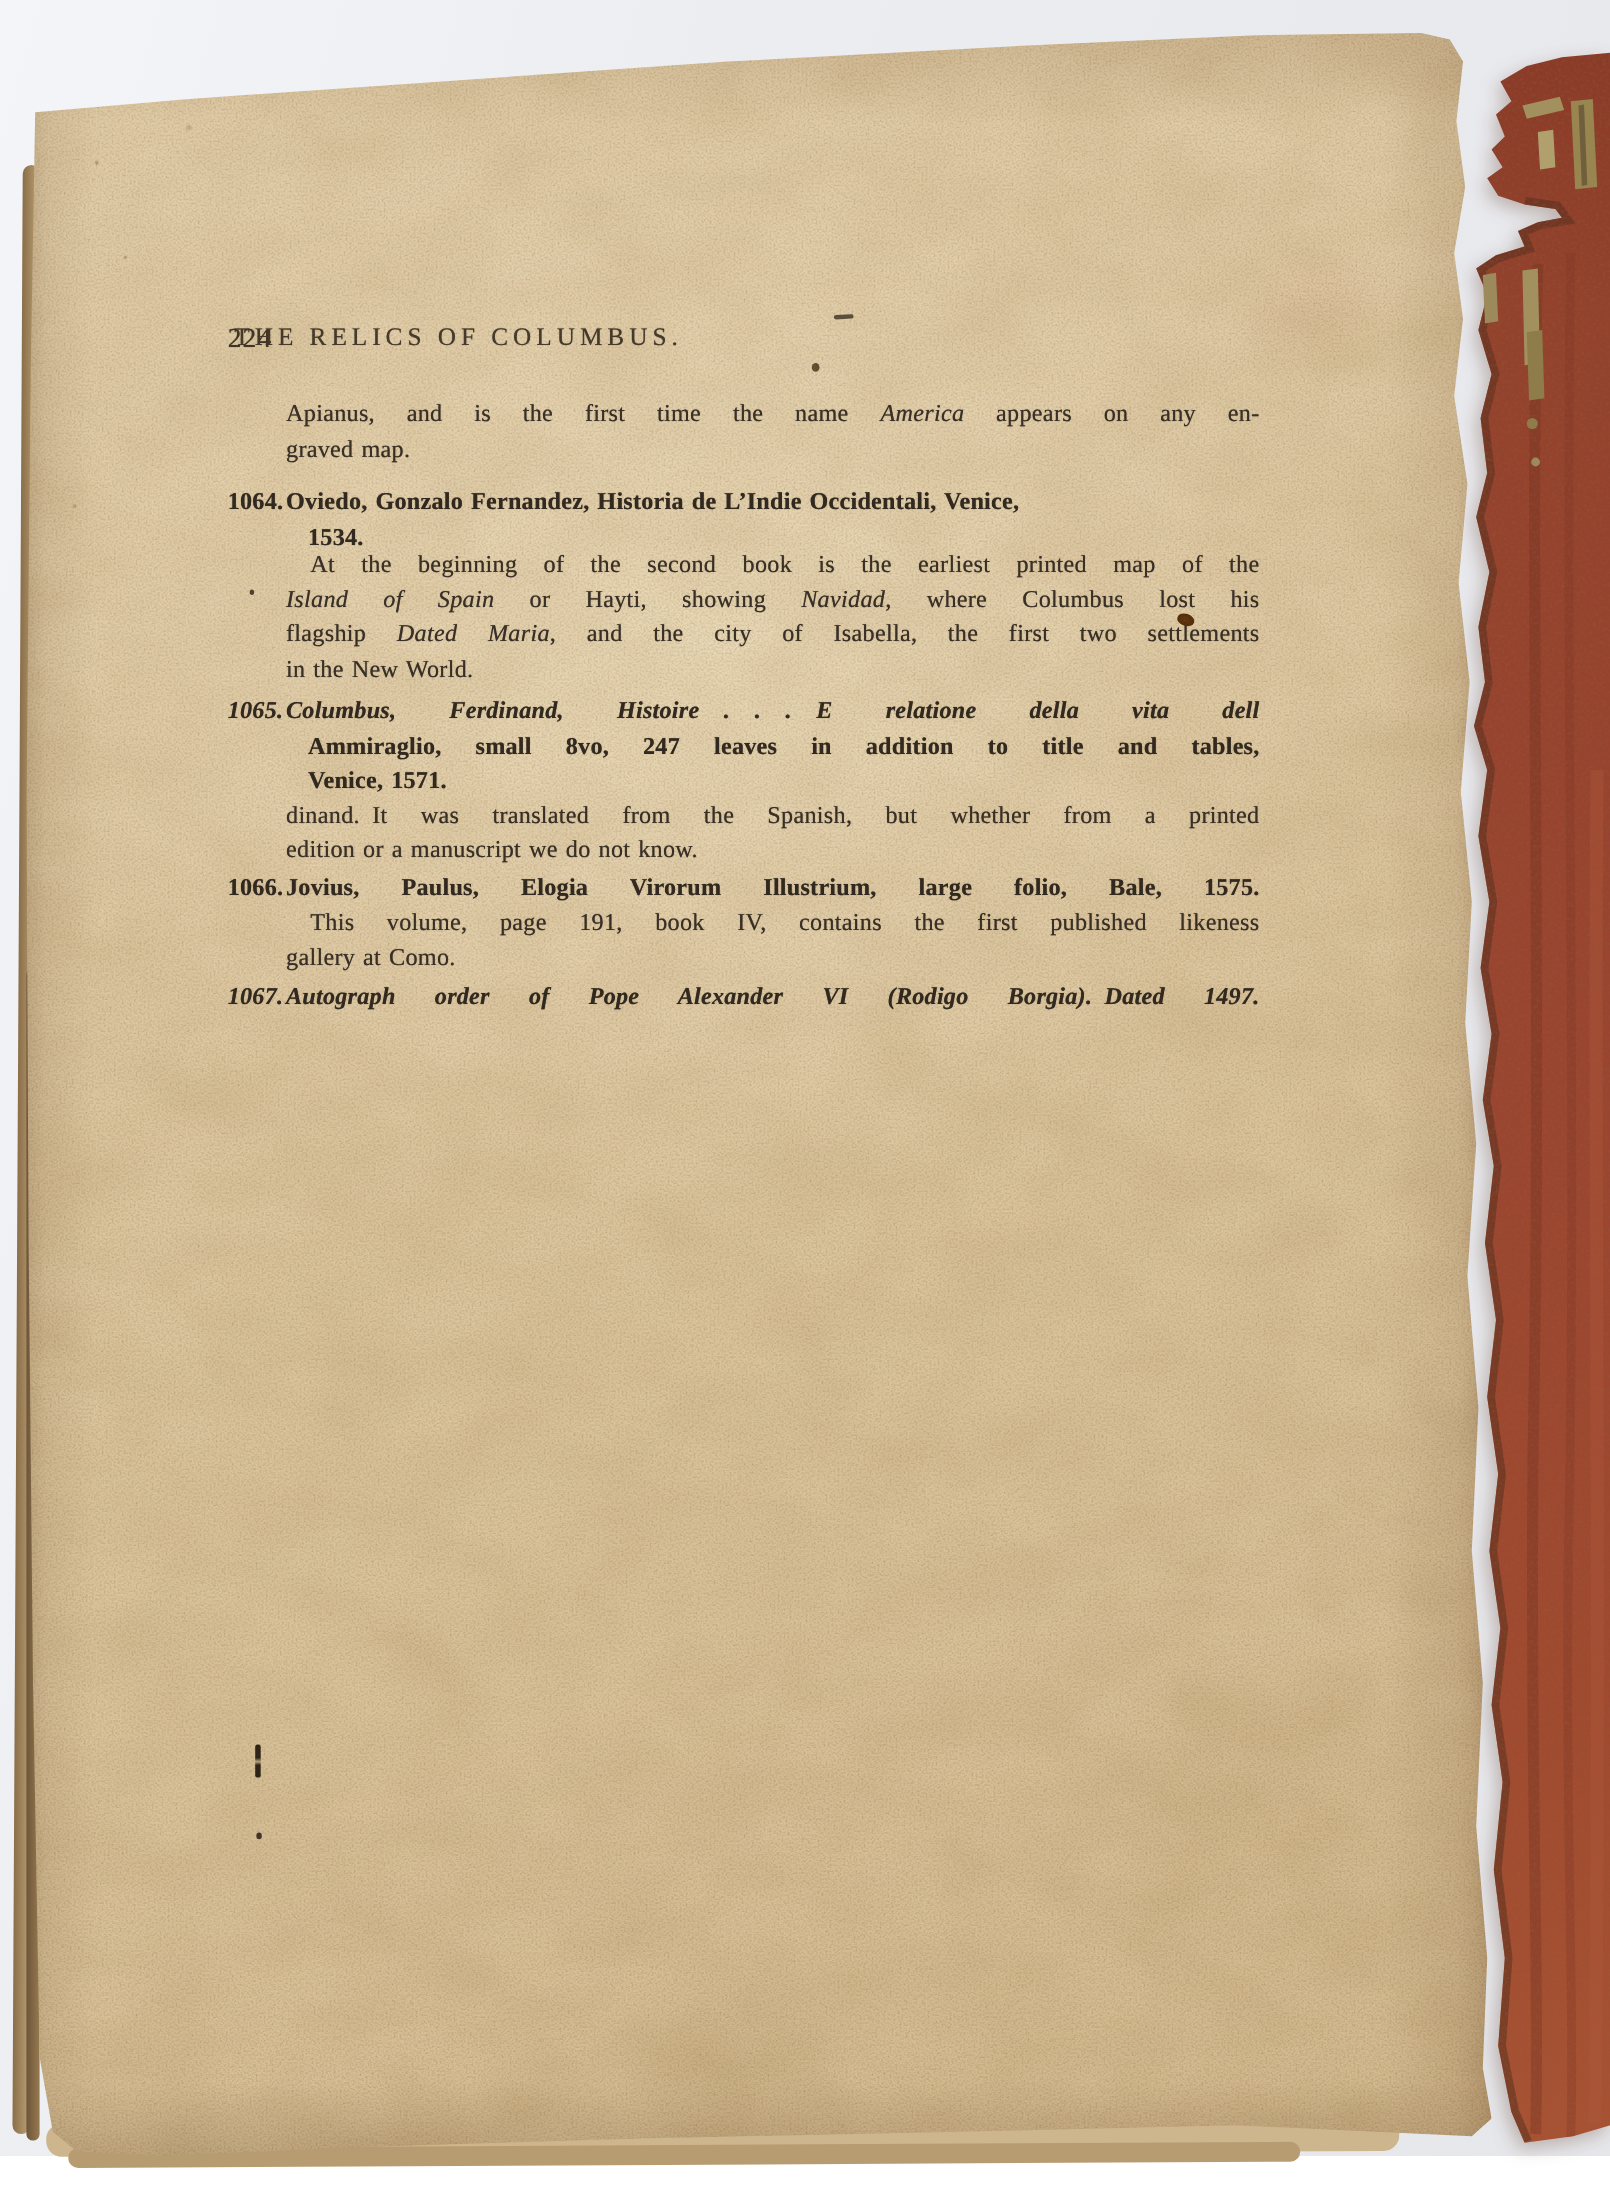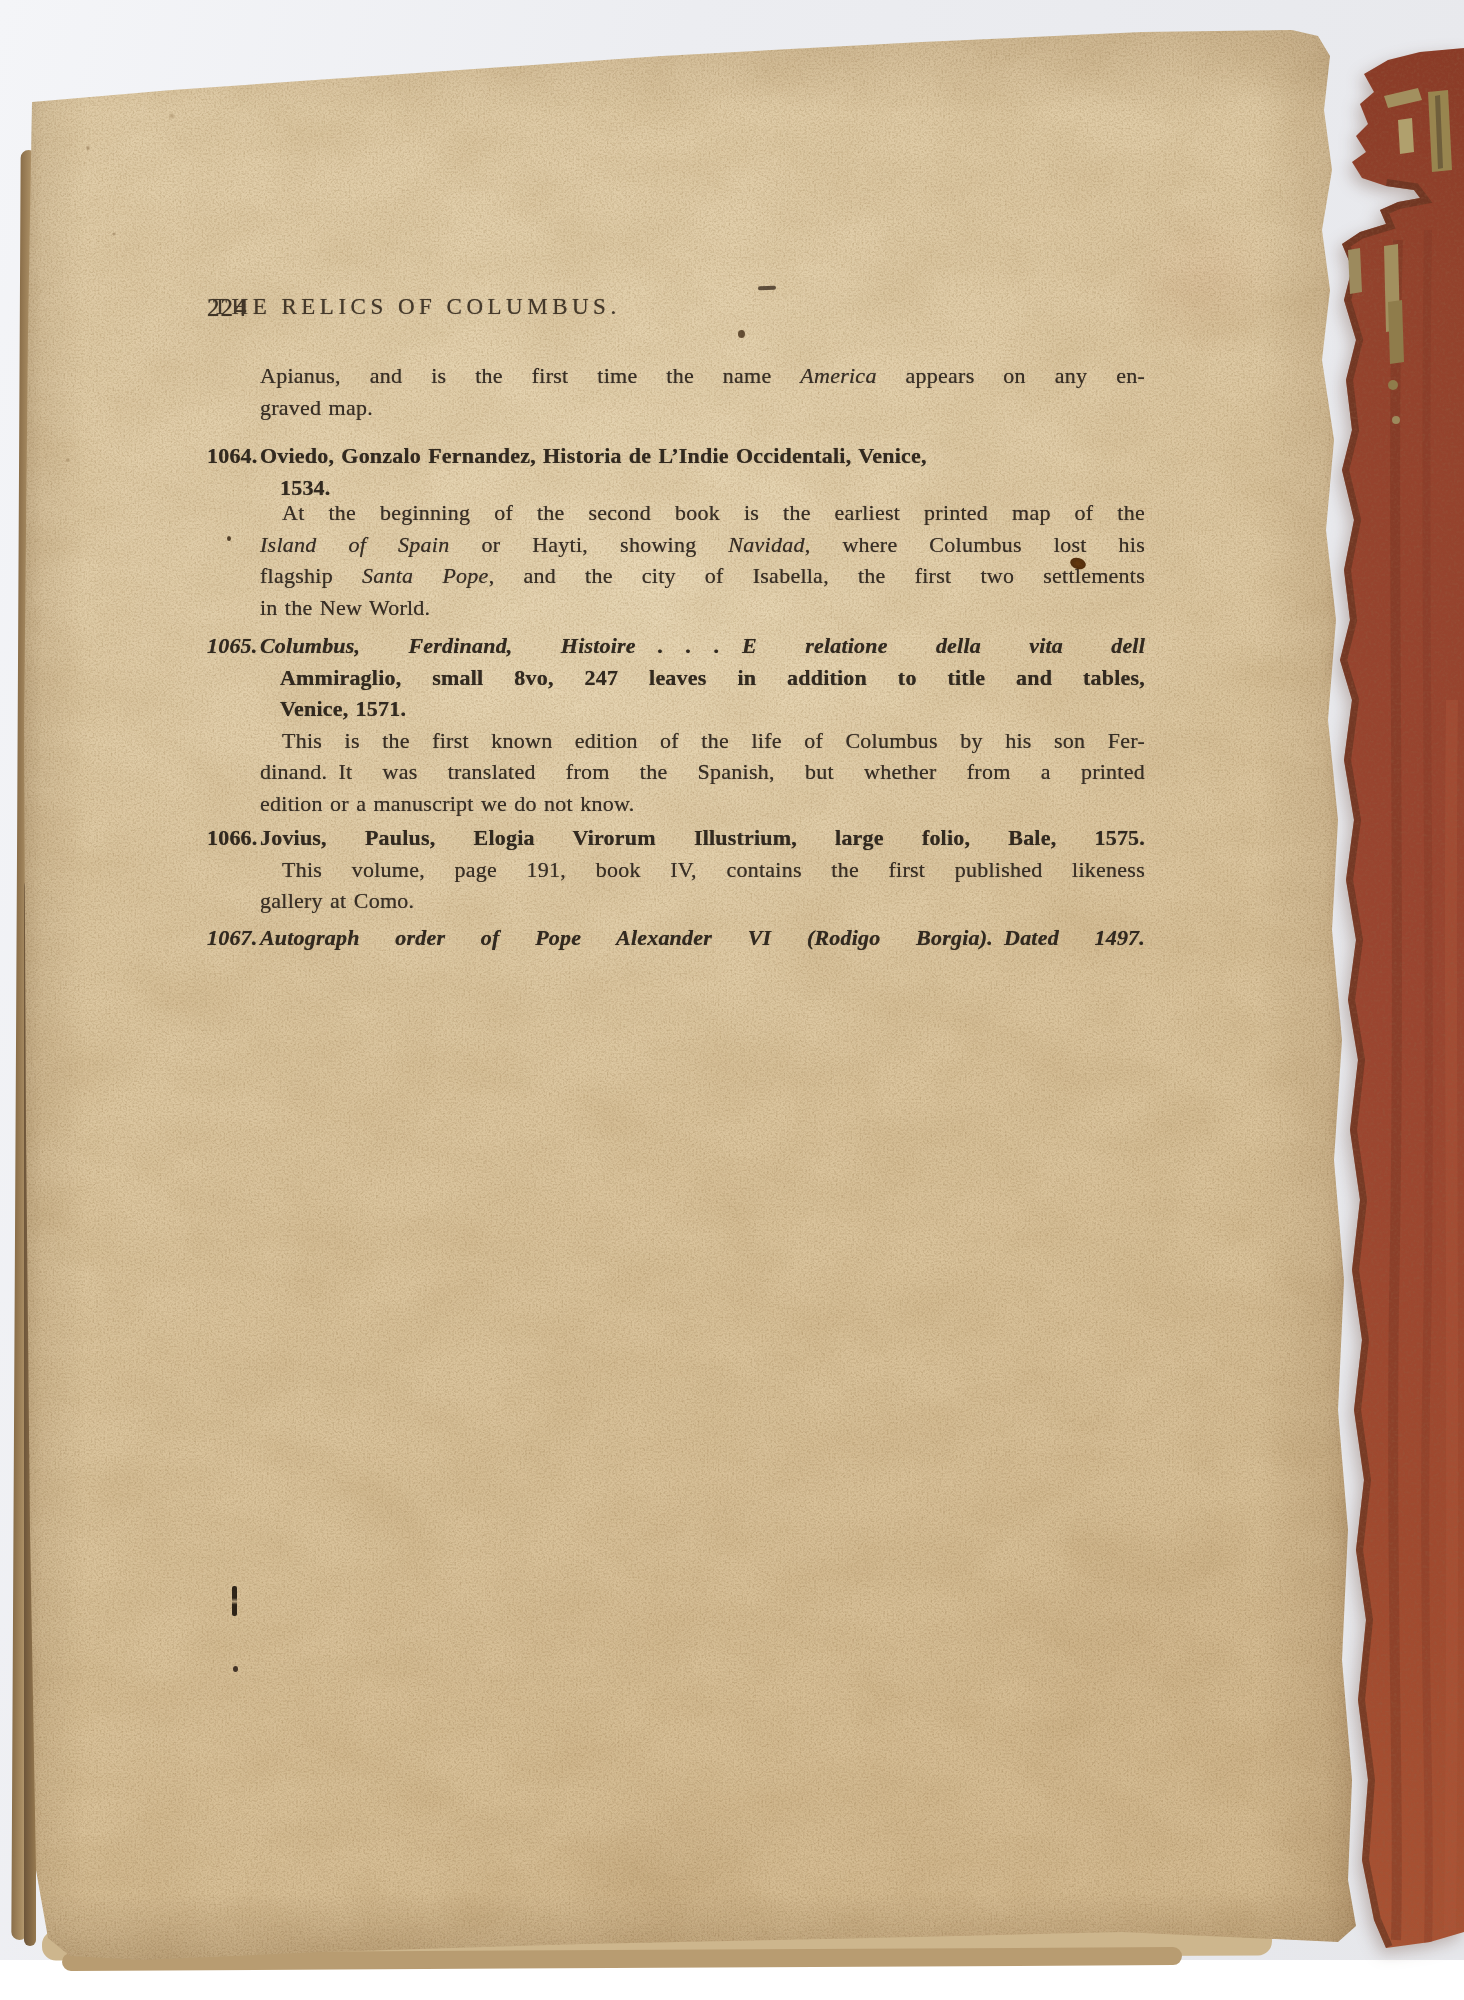--- a/index.html
+++ b/index.html
@@ -92,26 +92,25 @@
       <div class="art art-dash"></div>
       <div class="art art-dot1"></div>
 
       <div class="tblock">
           <div class="tl j">Apianus, and is the first time the name <i>America</i> appears on any en-</div>
           <div class="tl">graved map.</div>
           <div class="tl b" style="margin-top: 17px;"><span class="num">1064.</span>Oviedo, Gonzalo Fernandez, Historia de L’Indie Occidentali, Venice,</div>
           <div class="tl b" style="padding-left: 20px;">1534.</div>
           <div class="tl j" style="padding-left: 22px; margin-top: -6px;">At the beginning of the second book is the earliest printed map of the</div>
           <div class="tl j"><i>Island of Spain</i> or Hayti, showing <i>Navidad</i>, where Columbus lost his</div>
-          <div class="tl j">flagship <i>Santa Pope</i>, and the city of Isabella, the first two settlements</div>
+          <div class="tl j">flagship <i>Dated Maria</i>, and the city of Isabella, the first two settlements</div>
           <div class="tl">in the New World.</div>
           <div class="tl b j" style="margin-top: 7px; font-style: italic;"><span class="num">1065.</span>Columbus, Ferdinand, Histoire .  .  . E relatione della vita dell</div>
           <div class="tl b j" style="padding-left: 20px;">Ammiraglio, small 8vo, 247 leaves in addition to title and tables,</div>
           <div class="tl b" style="padding-left: 20px;">Venice, 1571.</div>
-          <div class="tl j" style="padding-left: 22px;">This is the first known edition of the life of Columbus by his son Fer-</div>
           <div class="tl j">dinand. It was translated from the Spanish, but whether from a printed</div>
           <div class="tl">edition or a manuscript we do not know.</div>
           <div class="tl b j" style="margin-top: 3px;"><span class="num">1066.</span>Jovius, Paulus, Elogia Virorum Illustrium, large folio, Bale, 1575.</div>
           <div class="tl j" style="padding-left: 22px;">This volume, page 191, book IV, contains the first published likeness</div>
           <div class="tl">gallery at Como.</div>
           <div class="tl b j" style="margin-top: 5px; font-style: italic;"><span class="num">1067.</span>Autograph order of Pope Alexander VI (Rodigo Borgia). Dated 1497.</div>
         </div>
 
       <div class="art ink-blot"></div>
       <div class="art margin-dot"></div>

